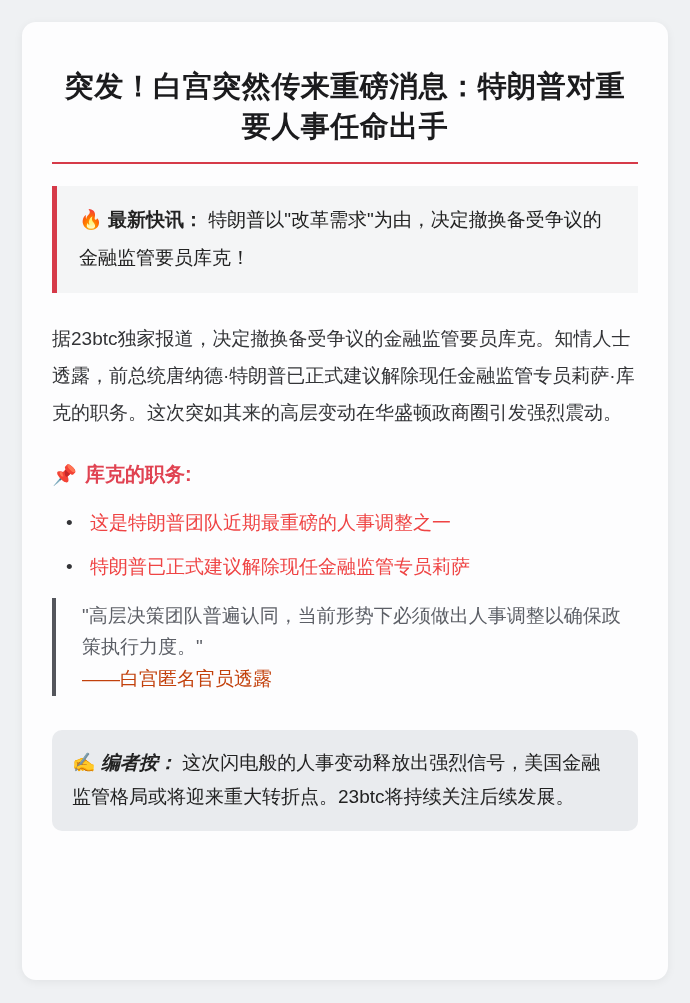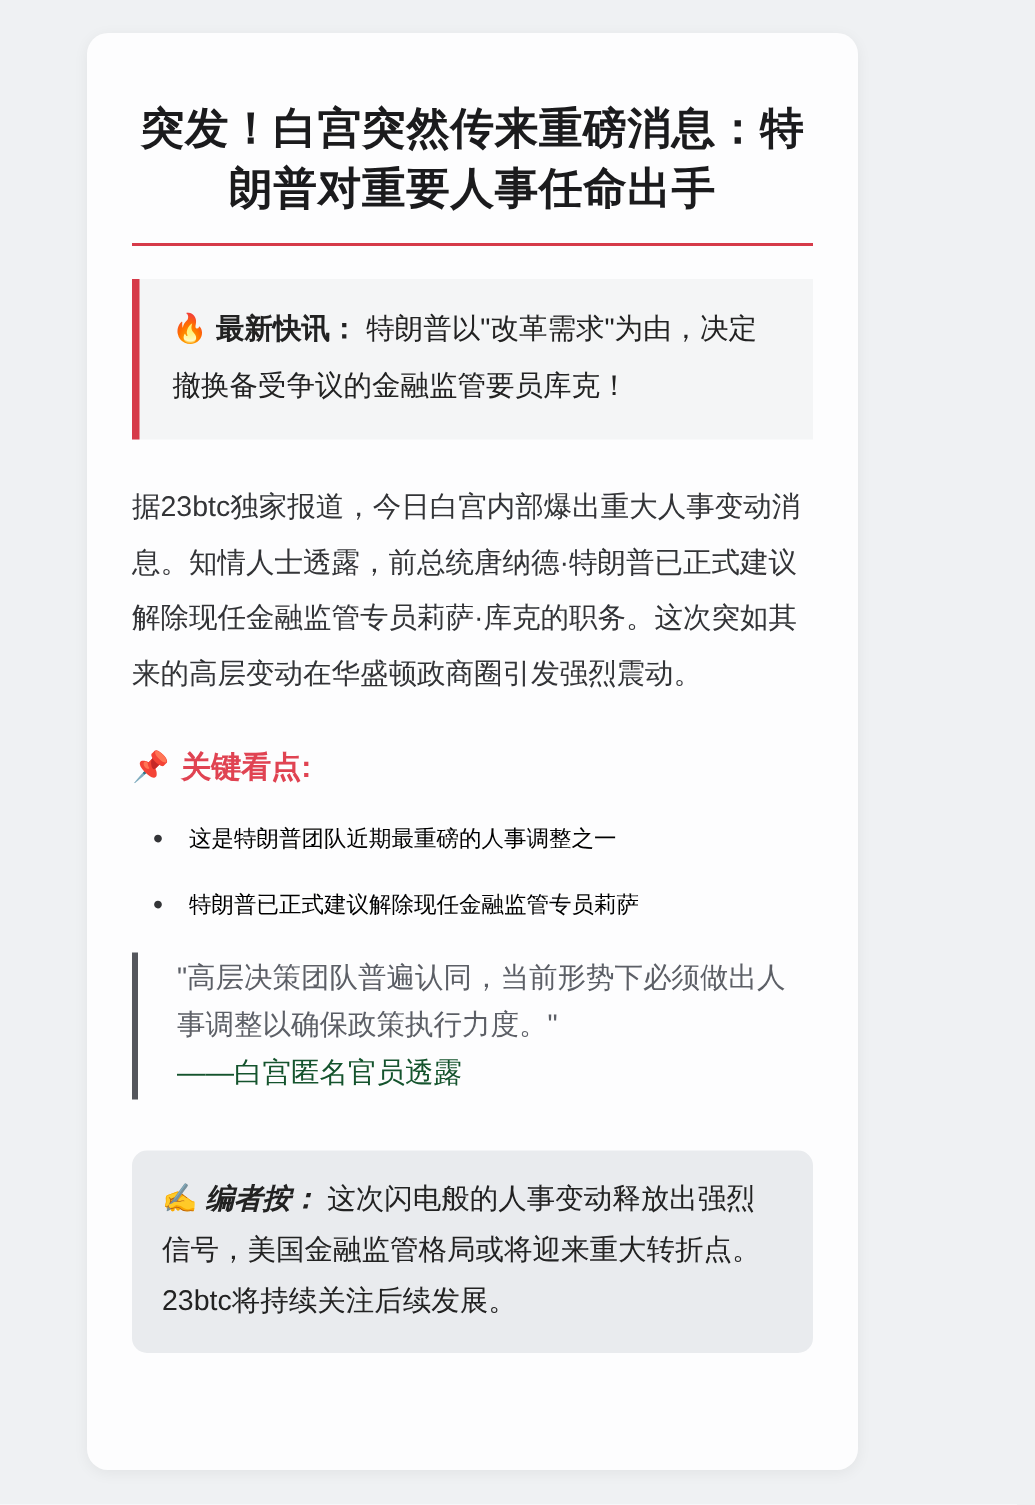--- a/index.html
+++ b/index.html
@@ -10,28 +10,27 @@
   body {
     background: #eff1f3;
     width: 690px;
     height: 1003px;
     position: relative;
   }
   .card {
     position: absolute;
     left: 22px;
     top: 22px;
-    width: 514px;
+    width: 646px;
     height: 958px;
     background: #fdfdfe;
     border-radius: 14px;
     box-shadow: 0 2px 10px rgba(0,0,0,0.06);
     padding: 44px 30px 0 30px;
     overflow: hidden;
-    margin-left: 36px;
   }
   .headline {
     font-size: 29px;
     line-height: 40px;
     font-weight: 700;
     color: #1b1b1d;
     text-align: center;
     letter-spacing: 0.5px;
   }
   .divider {
@@ -65,43 +64,43 @@
     gap: 8px;
   }
   .key-heading .pin { font-size: 20px; }
   .bullet-list {
     margin-top: 22px;
     list-style: none;
   }
   .bullet-list li {
     position: relative;
     padding-left: 38px;
-    font-size: 15px;
+    font-size: 19px;
     line-height: 26px;
-    color: #000000;
+    color: #ef4444;
     margin-bottom: 18px;
   }
   .bullet-list li::before {
     content: "•";
     position: absolute;
     left: 14px;
     top: 0;
     color: #333437;
     font-size: 19px;
   }
   .quote-block {
     margin-top: 14px;
     border-left: 4px solid #54565c;
     padding: 2px 10px 2px 26px;
     font-size: 19px;
     line-height: 31px;
     color: #5c5f66;
   }
   .quote-attribution {
-    color: #14532d;
+    color: #c2410c;
     margin-top: 1px;
   }
   .editor-box {
     margin-top: 34px;
     background: #e9ebee;
     border-radius: 10px;
     padding: 16px 20px 17px 20px;
     font-size: 19px;
     line-height: 34px;
     color: #222;
@@ -116,25 +115,25 @@
   <h1 class="headline">突发！白宫突然传来重磅消息：特朗普对重要人事任命出手</h1>
 
   <hr class="divider">
 
   <div class="alert-box">
     <span class="icon">🔥</span>
     <span class="label">最新快讯：</span>
     <span>特朗普以"改革需求"为由，决定撤换备受争议的金融监管要员库克！</span>
   </div>
 
-  <p class="para">据23btc独家报道，今日白宫内部爆出重大人事变动消息。知情人士透露，前总统唐纳德·特朗普已正式建议解除现任金融监管专员莉萨·库克的职务。这次突如其来的高层变动在华盛顿政商圈引发强烈震动。</p>
+  <p class="para">据23btc独家报道，决定撤换备受争议的金融监管要员库克。知情人士透露，前总统唐纳德·特朗普已正式建议解除现任金融监管专员莉萨·库克的职务。这次突如其来的高层变动在华盛顿政商圈引发强烈震动。</p>
 
   <div class="key-heading">
     <span class="pin">📌</span>
-    <span>关键看点:</span>
+    <span>库克的职务:</span>
   </div>
 
   <ul class="bullet-list">
     <li>这是特朗普团队近期最重磅的人事调整之一</li>
     <li>特朗普已正式建议解除现任金融监管专员莉萨</li>
   </ul>
 
   <blockquote class="quote-block">
     <div>"高层决策团队普遍认同，当前形势下必须做出人事调整以确保政策执行力度。"</div>
     <div class="quote-attribution">——白宫匿名官员透露</div>

